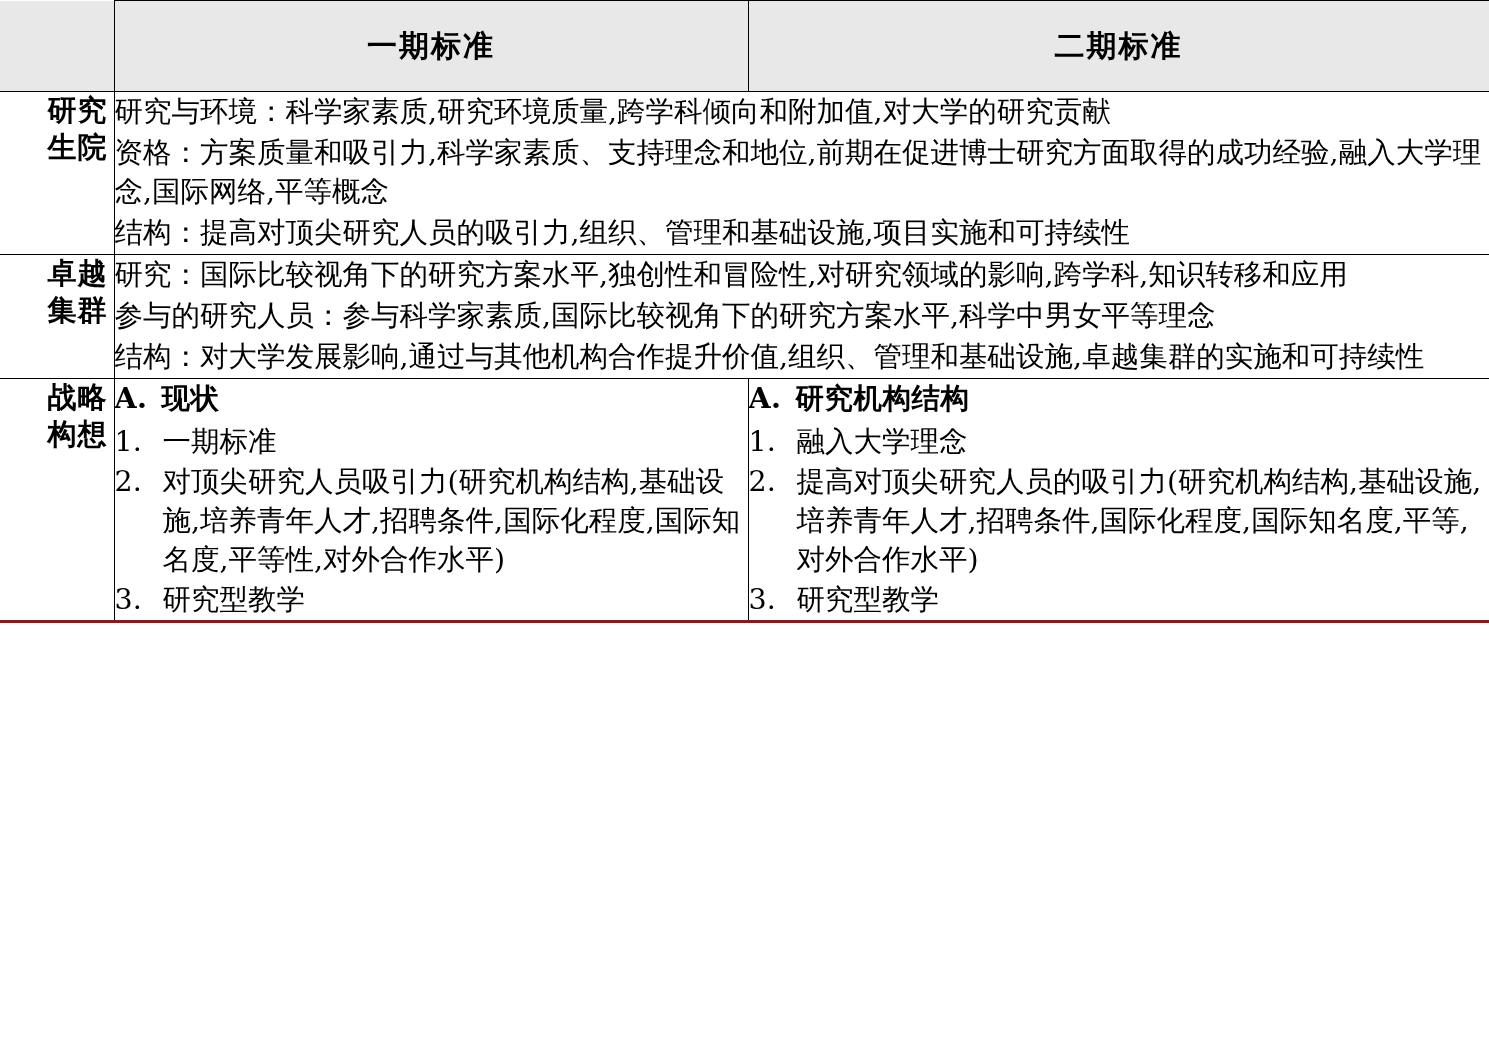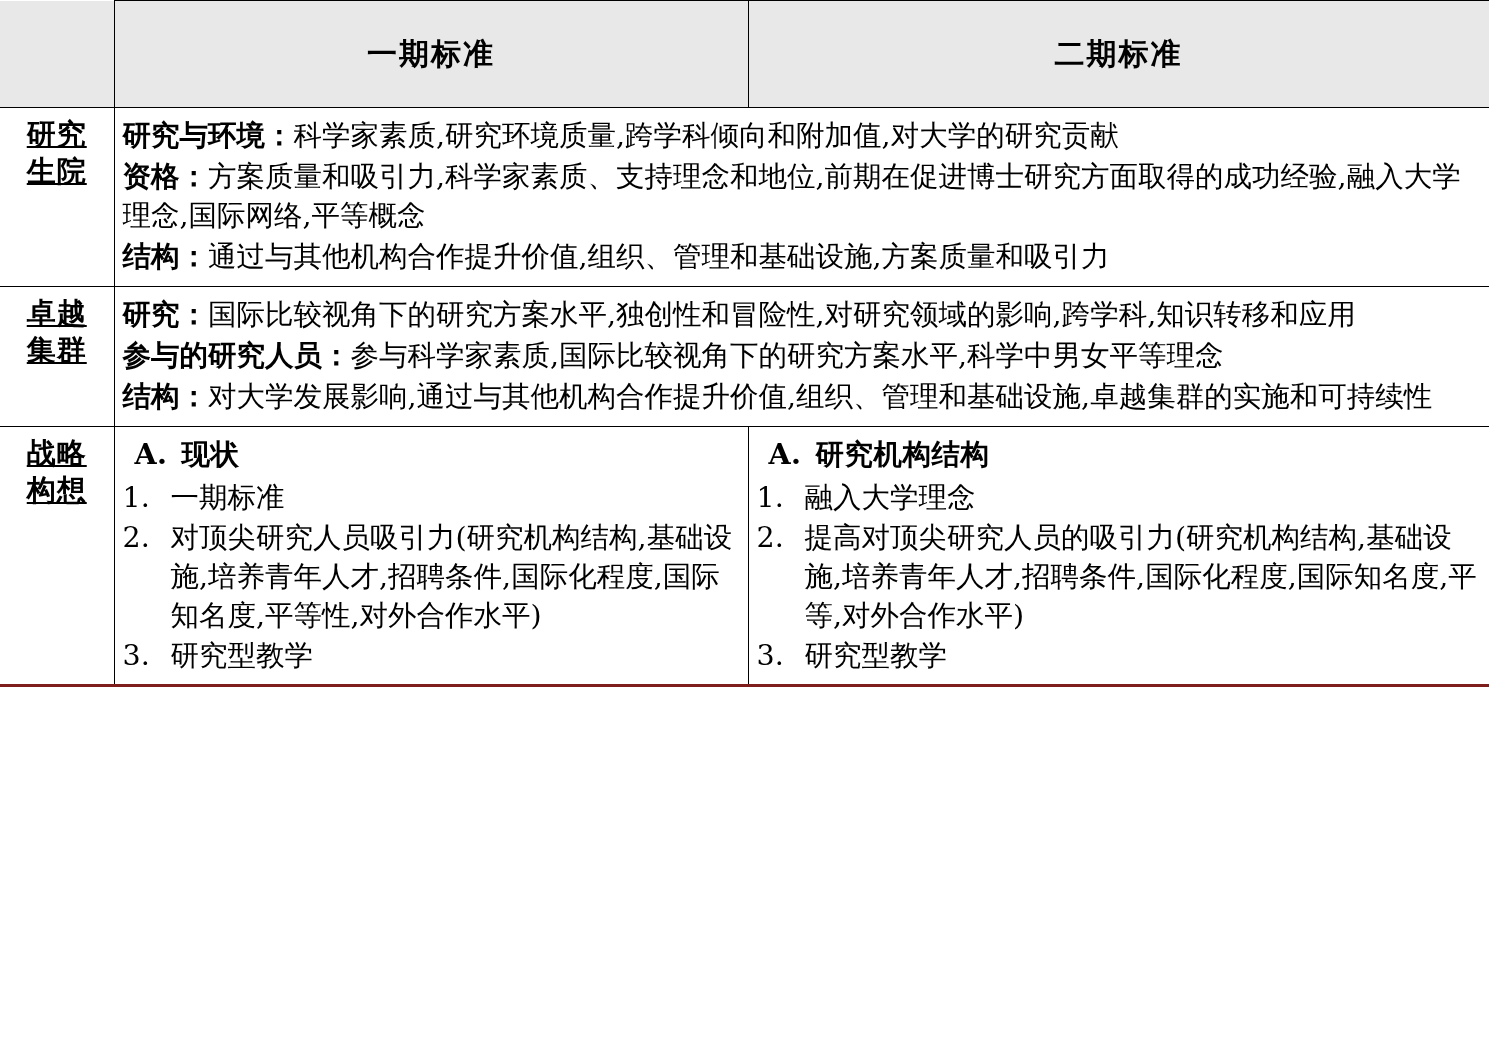--- a/index.html
+++ b/index.html
@@ -23,66 +23,65 @@
     width: 1489px;
     table-layout: fixed;
   }
   table.doc-table col.c-label { width: 114px; }
   table.doc-table col.c-p1 { width: 634px; }
   table.doc-table col.c-p2 { width: 741px; }
 
   .doc-table td, .doc-table th {
     border: 1px solid #000000;
     vertical-align: top;
-    padding: 8px;
+    padding: 0;
   }
   .hdr-blank {
     background: #e8e8e8;
     border-left: none !important;
     border-top: none !important;
   }
   .hdr-cell {
     background: #e8e8e8;
     text-align: center;
     font-weight: bold;
     font-size: 30px;
     line-height: 90px;
     height: 90px;
     letter-spacing: 2px;
   }
   .row-label {
-    text-align: center;
+    text-align: right;
     font-weight: bold;
     font-size: 29px;
     line-height: 1.28;
     letter-spacing: 1px;
     vertical-align: middle;
     border-left: none !important;
-    text-decoration: underline;
   }
   .row-label .label-inner {
     display: block;
     padding: 0 6px;
   }
   .cell-body {
     padding: 8px 10px 12px 14px;
     font-size: 28.5px;
     line-height: 1.37;
   }
   .para {
     text-indent: 0;
     margin: 0 0 2px 0;
   }
   .para b {
-    font-weight: bold;
+    font-weight: normal;
   }
   
   .list-head {
     font-weight: bold;
-    margin: 0 0 4px 12px;
+    margin: 0 0 4px 0;
     font-size: 28.5px;
     letter-spacing: 0.5px;
   }
   .list-head .ltr { margin-right: 14px; }
   ol.numlist {
     margin: 0;
     padding: 0;
     list-style: none;
   }
   ol.numlist > li {
@@ -128,21 +127,21 @@
           <span class="label-inner">生院</span>
         </td>
         <td class="cell-body" colspan="2">
           <p class="para">
             <b>研究与环境：</b><span>科学家素质,研究环境质量,跨学科倾向和附加值,对大学的研究贡献</span>
           </p>
           <p class="para">
             <b>资格：</b><span>方案质量和吸引力,科学家素质、支持理念和地位,前期在促进博士研究方面取得的成功经验,融入大学理念,国际网络,平等概念</span>
           </p>
           <p class="para">
-            <b>结构：</b><span>通过与其他机构合作提升价值,组织、管理和基础设施,方案质量和吸引力</span>
+            <b>结构：</b><span>提高对顶尖研究人员的吸引力,组织、管理和基础设施,项目实施和可持续性</span>
           </p>
         </td>
       </tr>
 
       <tr>
         <td class="row-label">
           <span class="label-inner">卓越</span>
           <span class="label-inner">集群</span>
         </td>
         <td class="cell-body" colspan="2">

